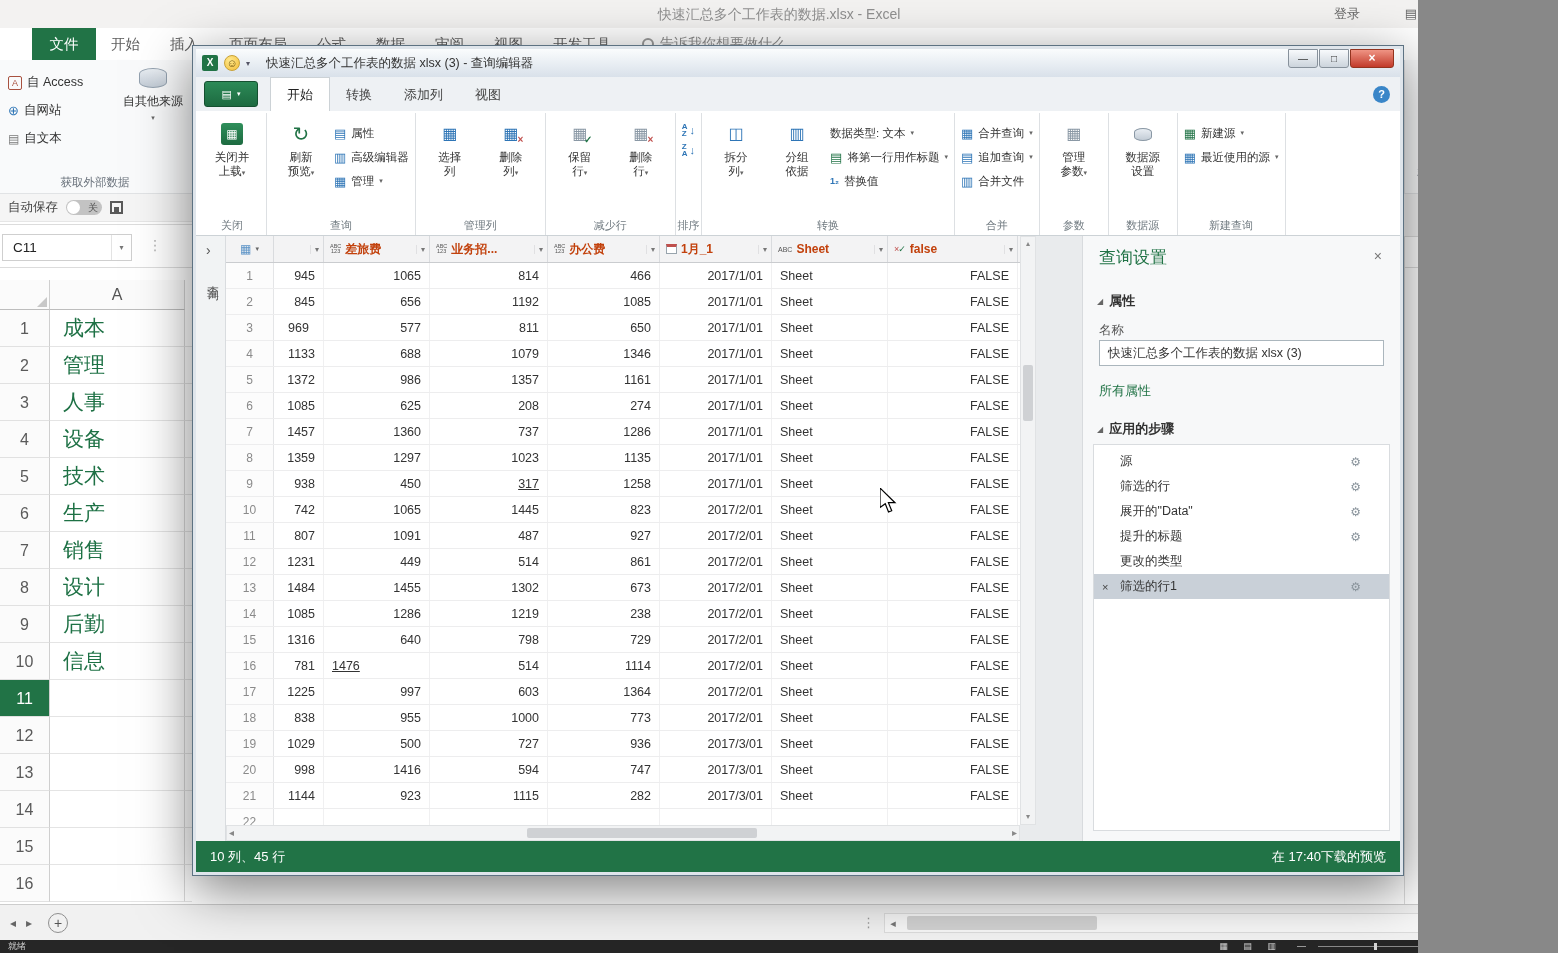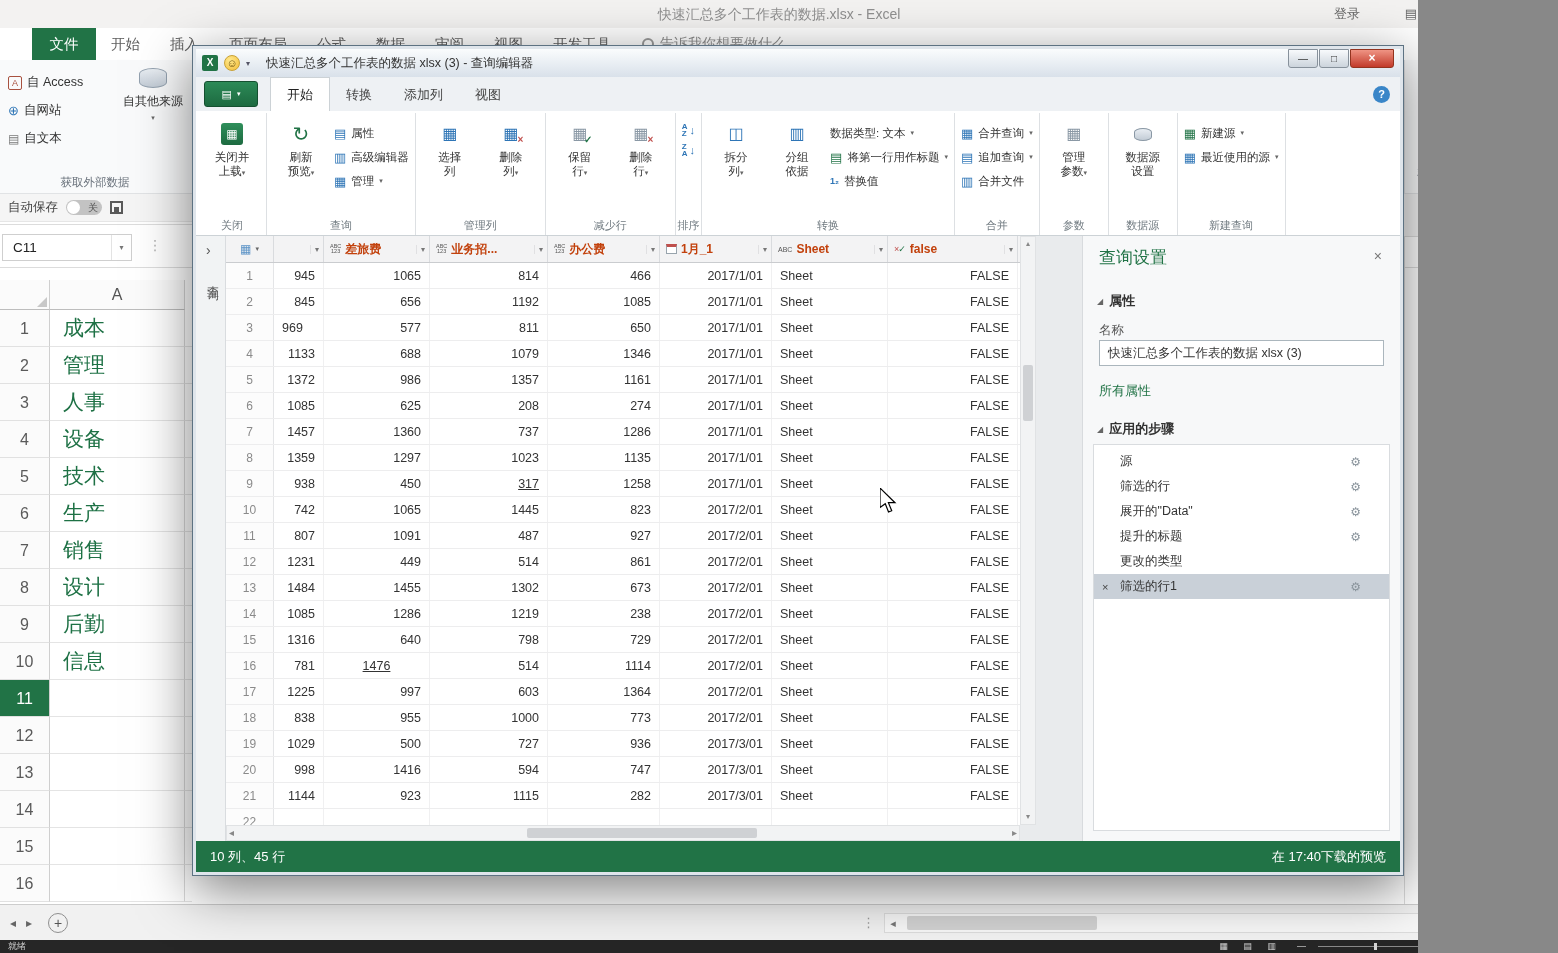--- a/index.html
+++ b/index.html
@@ -723,21 +723,21 @@
             <span class="pq-c" style="flex: 0 0 50px; text-align: right;">845</span>
             <span class="pq-c" style="flex: 0 0 106px; text-align: right;">656</span>
             <span class="pq-c" style="flex: 0 0 118px; text-align: right;">1192</span>
             <span class="pq-c" style="flex: 0 0 112px; text-align: right;">1085</span>
             <span class="pq-c" style="flex: 0 0 112px; text-align: right;">2017/1/01</span>
             <span class="pq-c" style="flex: 0 0 116px; text-align: left;">Sheet</span>
             <span class="pq-c" style="flex: 0 0 130px; text-align: right;">FALSE</span>
           </div>
           <div class="pq-r">
             <span class="pq-rn">3</span>
-            <span class="pq-c" style="flex: 0 0 50px; text-align: left;">969</span>
+            <span class="pq-c" style="flex: 0 0 50px; text-align: center;">969</span>
             <span class="pq-c" style="flex: 0 0 106px; text-align: right;">577</span>
             <span class="pq-c" style="flex: 0 0 118px; text-align: right;">811</span>
             <span class="pq-c" style="flex: 0 0 112px; text-align: right;">650</span>
             <span class="pq-c" style="flex: 0 0 112px; text-align: right;">2017/1/01</span>
             <span class="pq-c" style="flex: 0 0 116px; text-align: left;">Sheet</span>
             <span class="pq-c" style="flex: 0 0 130px; text-align: right;">FALSE</span>
           </div>
           <div class="pq-r">
             <span class="pq-rn">4</span>
             <span class="pq-c" style="flex: 0 0 50px; text-align: right;">1133</span>
@@ -854,21 +854,21 @@
             <span class="pq-c" style="flex: 0 0 106px; text-align: right;">640</span>
             <span class="pq-c" style="flex: 0 0 118px; text-align: right;">798</span>
             <span class="pq-c" style="flex: 0 0 112px; text-align: right;">729</span>
             <span class="pq-c" style="flex: 0 0 112px; text-align: right;">2017/2/01</span>
             <span class="pq-c" style="flex: 0 0 116px; text-align: left;">Sheet</span>
             <span class="pq-c" style="flex: 0 0 130px; text-align: right;">FALSE</span>
           </div>
           <div class="pq-r">
             <span class="pq-rn">16</span>
             <span class="pq-c" style="flex: 0 0 50px; text-align: right;">781</span>
-            <span class="pq-c" style="flex: 0 0 106px; text-align: center; text-decoration: underline;">1476</span>
+            <span class="pq-c" style="flex: 0 0 106px; text-align: left; text-decoration: underline;">1476</span>
             <span class="pq-c" style="flex: 0 0 118px; text-align: right;">514</span>
             <span class="pq-c" style="flex: 0 0 112px; text-align: right;">1114</span>
             <span class="pq-c" style="flex: 0 0 112px; text-align: right;">2017/2/01</span>
             <span class="pq-c" style="flex: 0 0 116px; text-align: left;">Sheet</span>
             <span class="pq-c" style="flex: 0 0 130px; text-align: right;">FALSE</span>
           </div>
           <div class="pq-r">
             <span class="pq-rn">17</span>
             <span class="pq-c" style="flex: 0 0 50px; text-align: right;">1225</span>
             <span class="pq-c" style="flex: 0 0 106px; text-align: right;">997</span>

